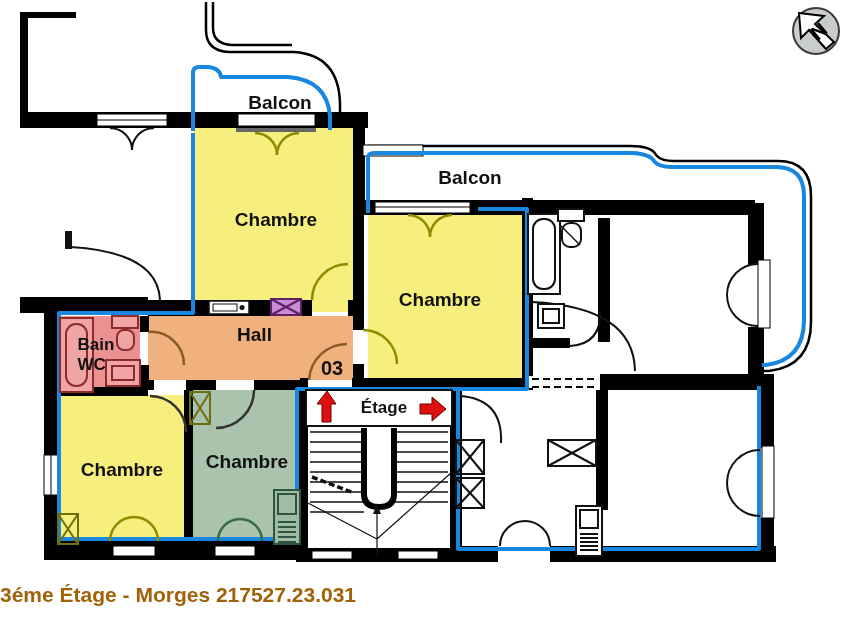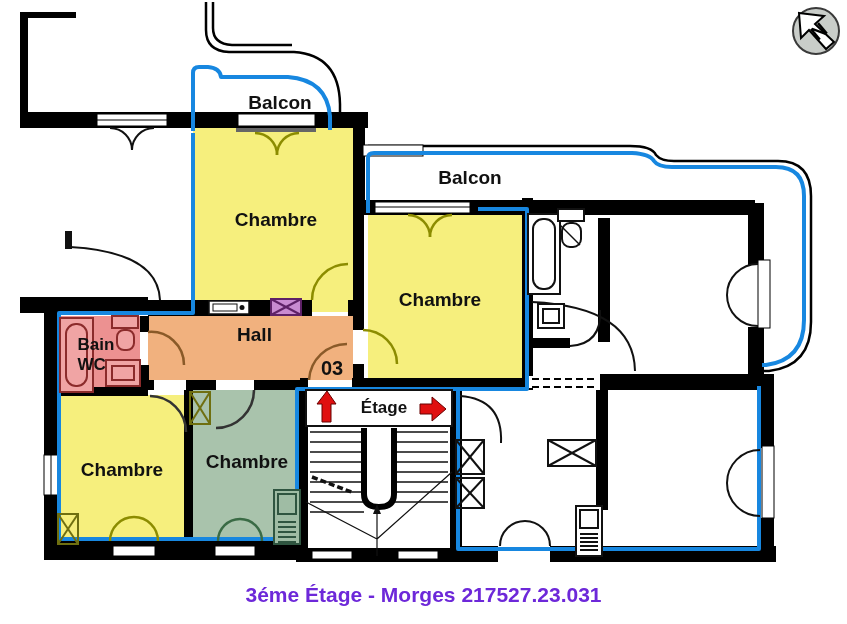--- a/index.html
+++ b/index.html
@@ -4,22 +4,22 @@
 <style>
   html,body{margin:0;padding:0;background:#fff;}
   #plan{position:relative;width:847px;height:624px;background:#fff;overflow:hidden;
         font-family:"Liberation Sans","DejaVu Sans",sans-serif;}
   #plan svg{position:absolute;left:0;top:0;}
   .lbl{position:absolute;transform:translate(-50%,-50%);font-weight:bold;color:#111;
        white-space:nowrap;line-height:1.15;}
   .s17{font-size:17px;}
   .s19{font-size:19px;}
   .s20{font-size:20px;}
-  .caption{position:absolute;left:0;right:0;top:583px;text-align:center;
-           font-size:21px;font-weight:bold;color:#6d28d9;}
+  .caption{position:absolute;left:0;right:0;top:583px;
+           font-size:21px;font-weight:bold;color:#a16207;}
   .compassN{position:absolute;left:806px;top:20px;width:26px;text-align:center;
             font-size:20px;font-weight:bold;color:#000;transform:rotate(-40deg);}
 </style>
 </head>
 <body>
 
 <div id="plan">
 <svg width="847" height="624" viewBox="0 0 847 624">
 
   <g>

